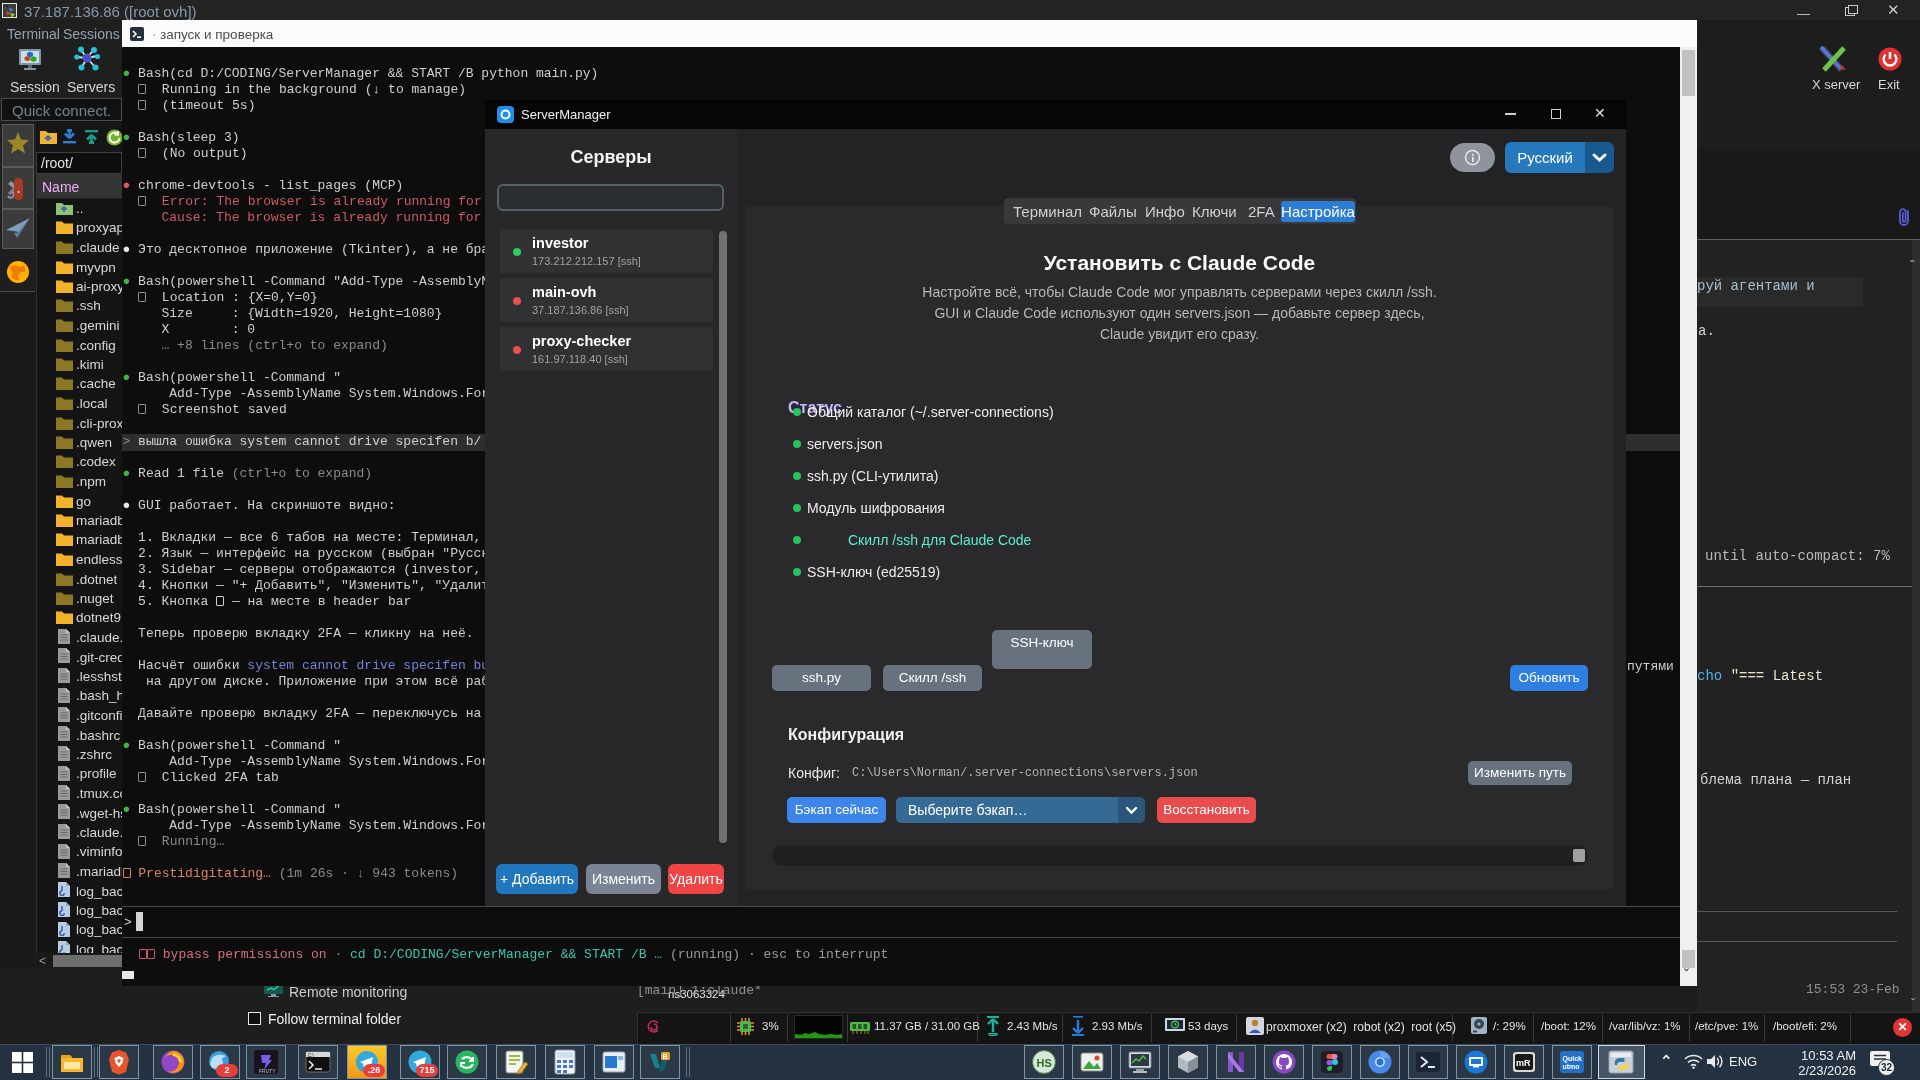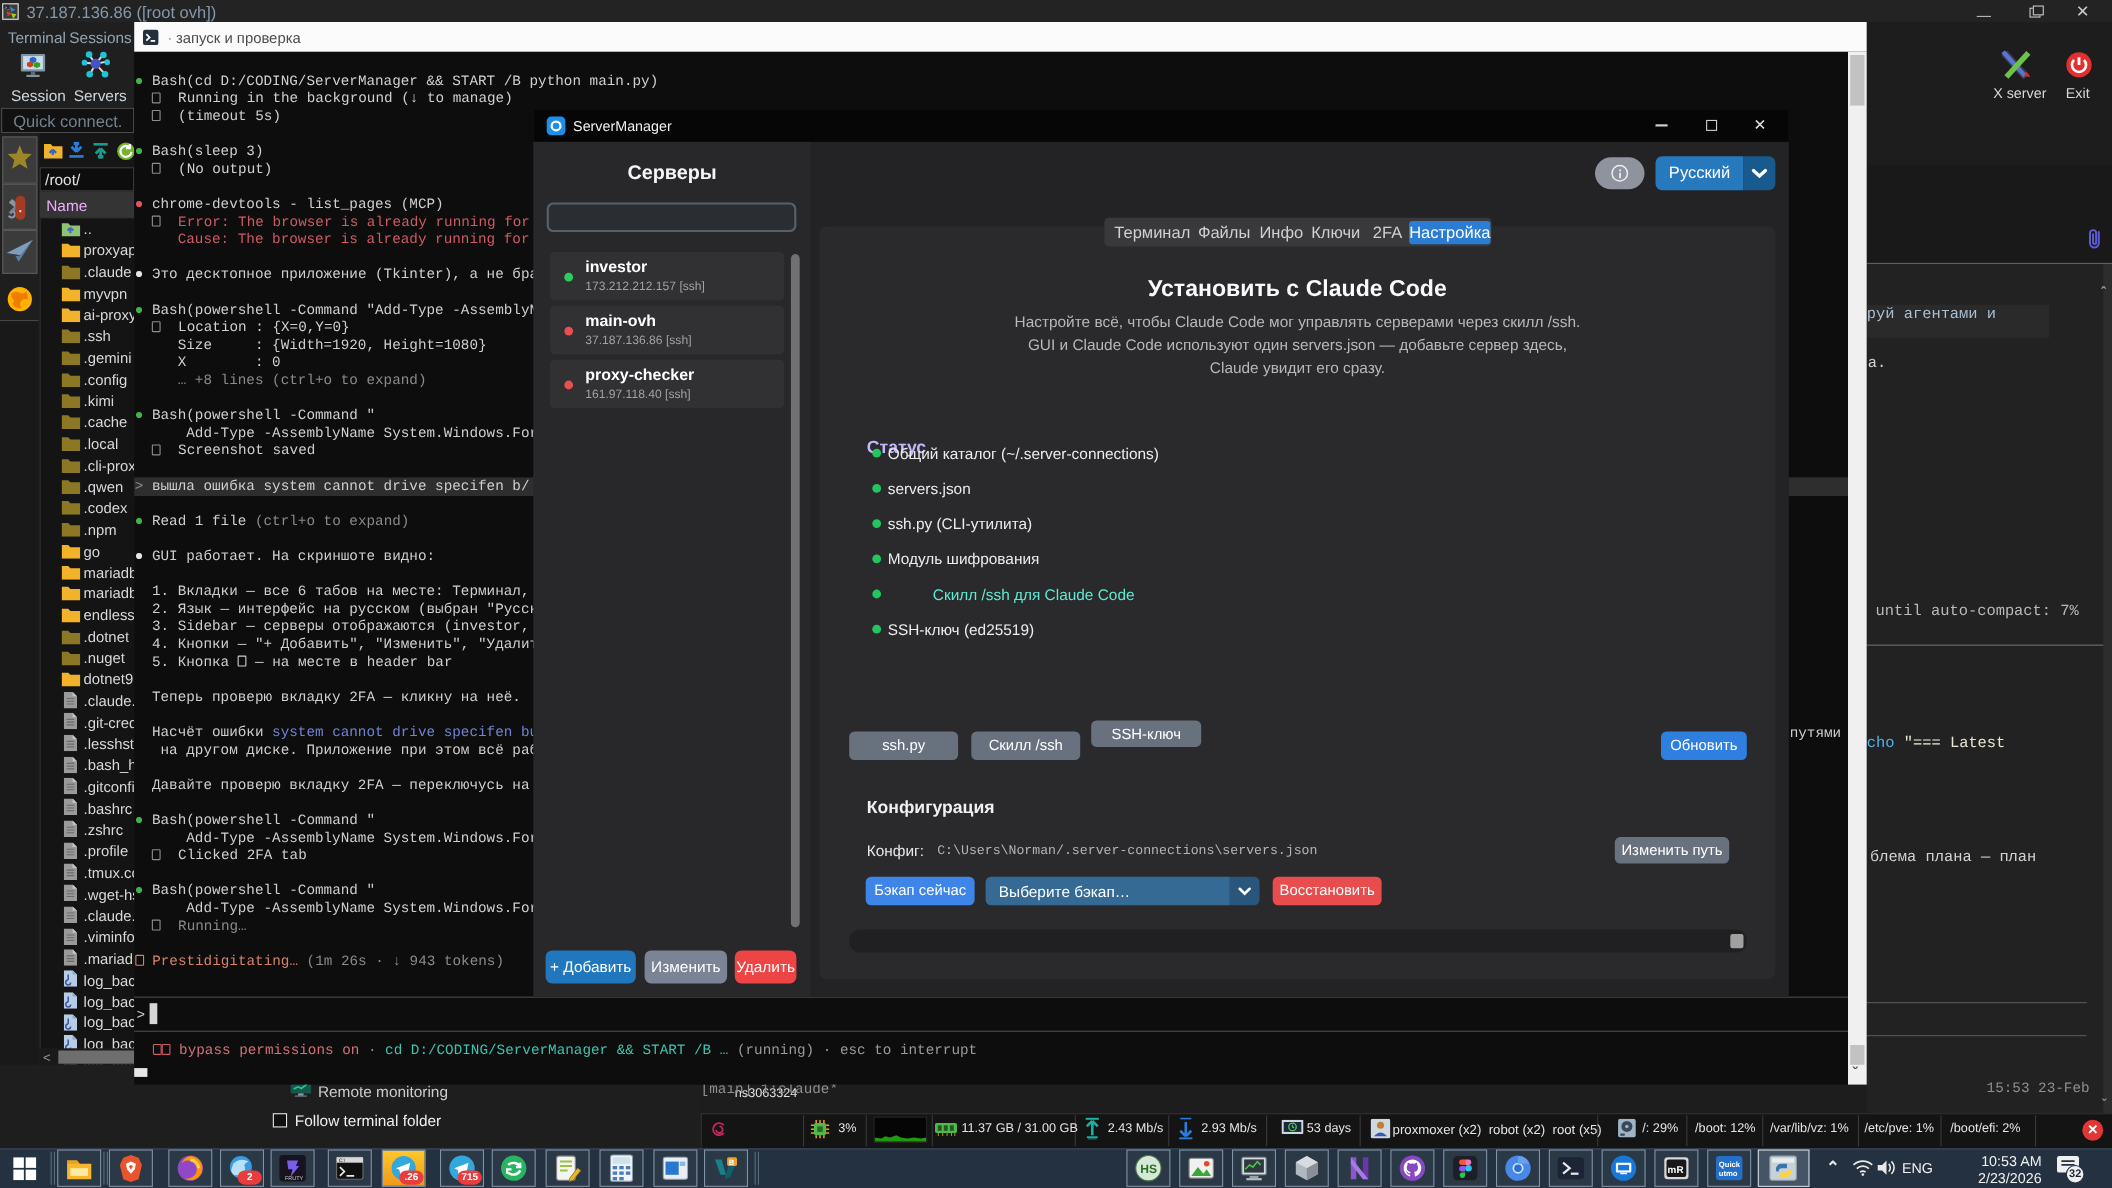--- a/index.html
+++ b/index.html
@@ -567,21 +567,21 @@
 <div style="position:absolute;left:793px;top:472px;width:8px;height:8px;background:#22c55e;border-radius:50%;"></div>
 <div style="position:absolute;left:807px;top:468px;font:14px 'Liberation Sans',sans-serif;color:#ececec;white-space:pre;">ssh.py (CLI-утилита)</div>
 <div style="position:absolute;left:793px;top:504px;width:8px;height:8px;background:#22c55e;border-radius:50%;"></div>
 <div style="position:absolute;left:807px;top:500px;font:14px 'Liberation Sans',sans-serif;color:#ececec;white-space:pre;">Модуль шифрования</div>
 <div style="position:absolute;left:793px;top:536px;width:8px;height:8px;background:#22c55e;border-radius:50%;"></div>
 <div style="position:absolute;left:848px;top:532px;font:14px 'Liberation Sans',sans-serif;color:#5eead4;white-space:pre;">Скилл /ssh для Claude Code</div>
 <div style="position:absolute;left:793px;top:568px;width:8px;height:8px;background:#22c55e;border-radius:50%;"></div>
 <div style="position:absolute;left:807px;top:564px;font:14px 'Liberation Sans',sans-serif;color:#ececec;white-space:pre;">SSH-ключ (ed25519)</div>
 <div style="position:absolute;left:772px;top:665px;width:99px;height:26px;background:#68727f;border-radius:5px;text-align:center;font:13.5px 'Liberation Sans';line-height:26px;color:#fff;">ssh.py</div>
 <div style="position:absolute;left:883px;top:665px;width:99px;height:26px;background:#68727f;border-radius:5px;text-align:center;font:13.5px 'Liberation Sans';line-height:26px;color:#fff;">Скилл /ssh</div>
-<div style="position:absolute;left:992px;top:655px;width:100px;height:24px;background:#68727f;border-radius:5px;text-align:center;font:13.5px 'Liberation Sans';line-height:26px;color:#fff;">SSH-ключ</div>
+<div style="position:absolute;left:992px;top:630px;width:100px;height:39px;background:#68727f;border-radius:5px;text-align:center;font:13.5px 'Liberation Sans';line-height:26px;color:#fff;">SSH-ключ</div>
 <div style="position:absolute;left:1510px;top:665px;width:78px;height:26px;background:#2e7fe0;border-radius:5px;text-align:center;font:13.5px 'Liberation Sans';line-height:26px;color:#fff;">Обновить</div>
 <div style="position:absolute;left:788px;top:726px;font:16px 'Liberation Sans',sans-serif;font-weight:bold;color:#f0f0f0;white-space:pre;">Конфигурация</div>
 <div style="position:absolute;left:788px;top:765px;font:14px 'Liberation Sans',sans-serif;color:#e8e8e8;white-space:pre;">Конфиг:</div>
 <div style="position:absolute;left:852px;top:766px;font:12px 'Liberation Mono',monospace;color:#b4b4b4;white-space:pre;">C:\Users\Norman/.server-connections\servers.json</div>
 <div style="position:absolute;left:1468px;top:761px;width:104px;height:24px;background:#68727f;border-radius:5px;text-align:center;font:13.5px 'Liberation Sans';line-height:24px;color:#fff;">Изменить путь</div>
 <div style="position:absolute;left:787px;top:797px;width:99px;height:26px;background:#3d85e8;border-radius:5px;text-align:center;font:13.5px 'Liberation Sans';line-height:26px;color:#fff;">Бэкап сейчас</div>
 <div style="position:absolute;left:896px;top:797px;width:222px;height:26px;background:#356a94;border-radius:5px 0 0 5px;font:14px 'Liberation Sans';color:#fff;line-height:26px;"><span style="padding-left:12px;">Выберите бэкап…</span></div>
 <div style="position:absolute;left:1118px;top:797px;width:27px;height:26px;background:#2a567c;border-radius:0 5px 5px 0;"><svg width="27" height="26" viewBox="0 0 27 26">
         <path d="M9 11 l4.5 4.5 4.5 -4.5" stroke="#fff" stroke-width="2.4" fill="none" stroke-linecap="round"></path>
       </svg></div>

